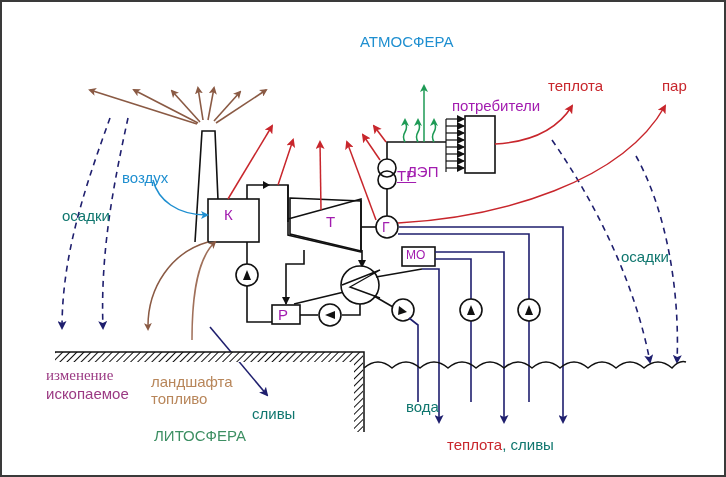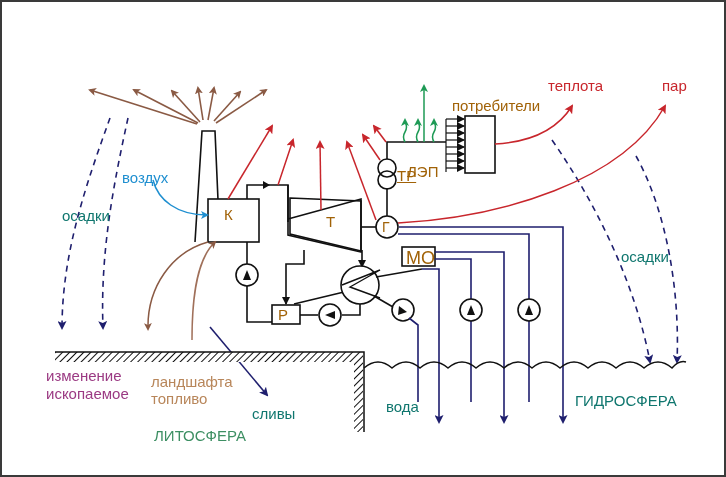--- a/index.html
+++ b/index.html
@@ -6,21 +6,21 @@
   .canvas {
     position: relative; width: 726px; height: 477px; background: #ffffff;
     box-sizing: border-box; border: 2px solid #3a3a3a; overflow: hidden;
     font-family: "Liberation Sans", sans-serif;
   }
   svg { position: absolute; left: 0; top: 0; }
   .lbl { position: absolute; font-family: "Liberation Sans", sans-serif; font-size: 15px; white-space: nowrap; line-height: 1; }
   .c-atm { color: #1f8fd0; }
   .c-red { color: #c8262c; }
   .c-navy { color: #0f766e; }
-  .c-black { color: #a16207; }
+  .c-black { color: #a21caf; }
   .c-purple { color: #9b3a83; }
   .c-tan { color: #b8865a; }
   .c-green { color: #3d8f63; margin-left: 24px; }
   .c-blue { color: #1f8fd0; }
 </style>
 </head>
 <body>
 
 <div class="canvas">
 
@@ -183,36 +183,39 @@
 
   <g>
     <rect x="53" y="350" width="308" height="10" fill="url(#hatch)"></rect>
     <rect x="352" y="350" width="9" height="80" fill="url(#hatch)"></rect>
     <path d="M53,350 L362,350 L362,430" fill="none" stroke="#111" stroke-width="1.5"></path>
   </g>
 
   <path fill="none" stroke="#111" stroke-width="1.5" d="M362,366 q14,-12 28,0 q14,-12 28,0 q14,-12 28,0 q14,-12 28,0 q14,-12 28,0 q14,-12 28,0 q14,-12 28,0 q14,-12 28,0 q14,-12 28,0 q14,-12 28,0 q14,-12 28,0 q7,-8 14,-6"></path>
 </svg>
 
+  <span class="lbl c-atm" style="left:358px;top:32px;">АТМОСФЕРА</span>
   <span class="lbl c-blue" style="left:120px;top:168px;">воздух</span>
   <span class="lbl c-navy" style="left:60px;top:206px;">осадки</span>
   <span class="lbl c-navy" style="left:619px;top:247px;">осадки</span>
   <span class="lbl c-red" style="left:546px;top:76px;">теплота</span>
   <span class="lbl c-red" style="left:614px;top:76px;margin-left:46px;">пар</span>
   <span class="lbl c-black" style="left:450px;top:96px;">потребители</span>
   <span class="lbl c-black" style="left:405px;top:146px;margin-top:16px;">ЛЭП</span>
   <span class="lbl c-black" style="left:395px;top:166px;text-decoration:underline;">ТР</span>
   <span class="lbl c-black" style="left:380px;top:218px;font-size:14px;">Г</span>
   <span class="lbl c-black" style="left:222px;top:205px;">К</span>
   <span class="lbl c-black" style="left:324px;top:212px;">Т</span>
   <span class="lbl c-black" style="left:276px;top:305px;">Р</span>
-  <span class="lbl c-black" style="left:404px;top:247px;font-size:18px;">МО</span>
-
-  <span class="lbl c-purple" style="left:44px;top:366px;">изменение</span>
+  <span class="lbl c-black" style="left:404px;top:247px;font-size:12px;">МО</span>
+
+  <span class="lbl c-purple" style="left:44px;top:366px;font-family:Liberation Serif, serif;">изменение</span>
   <span class="lbl c-purple" style="left:44px;top:384px;">ископаемое</span>
   <span class="lbl c-tan" style="left:149px;top:372px;">ландшафта</span>
   <span class="lbl c-tan" style="left:149px;top:389px;">топливо</span>
   <span class="lbl c-navy" style="left:250px;top:404px;">сливы</span>
   <span class="lbl c-green" style="left:128px;top:426px;">ЛИТОСФЕРА</span>
 
-  <span class="lbl c-navy" style="left:384px;top:397px;">вода</span>
-  <span class="lbl c-navy" style="left:573px;top:391px;">ГИДРОСФЕРА</span>
+  <span class="lbl c-navy" style="left:404px;top:397px;">вода</span>
+  <span class="lbl" style="left:445px;top:435px;">
+    <span class="c-red">теплота</span><span class="c-navy">,</span> <span class="c-navy">сливы</span>
+  </span>
 </div>
 
 </body></html>

